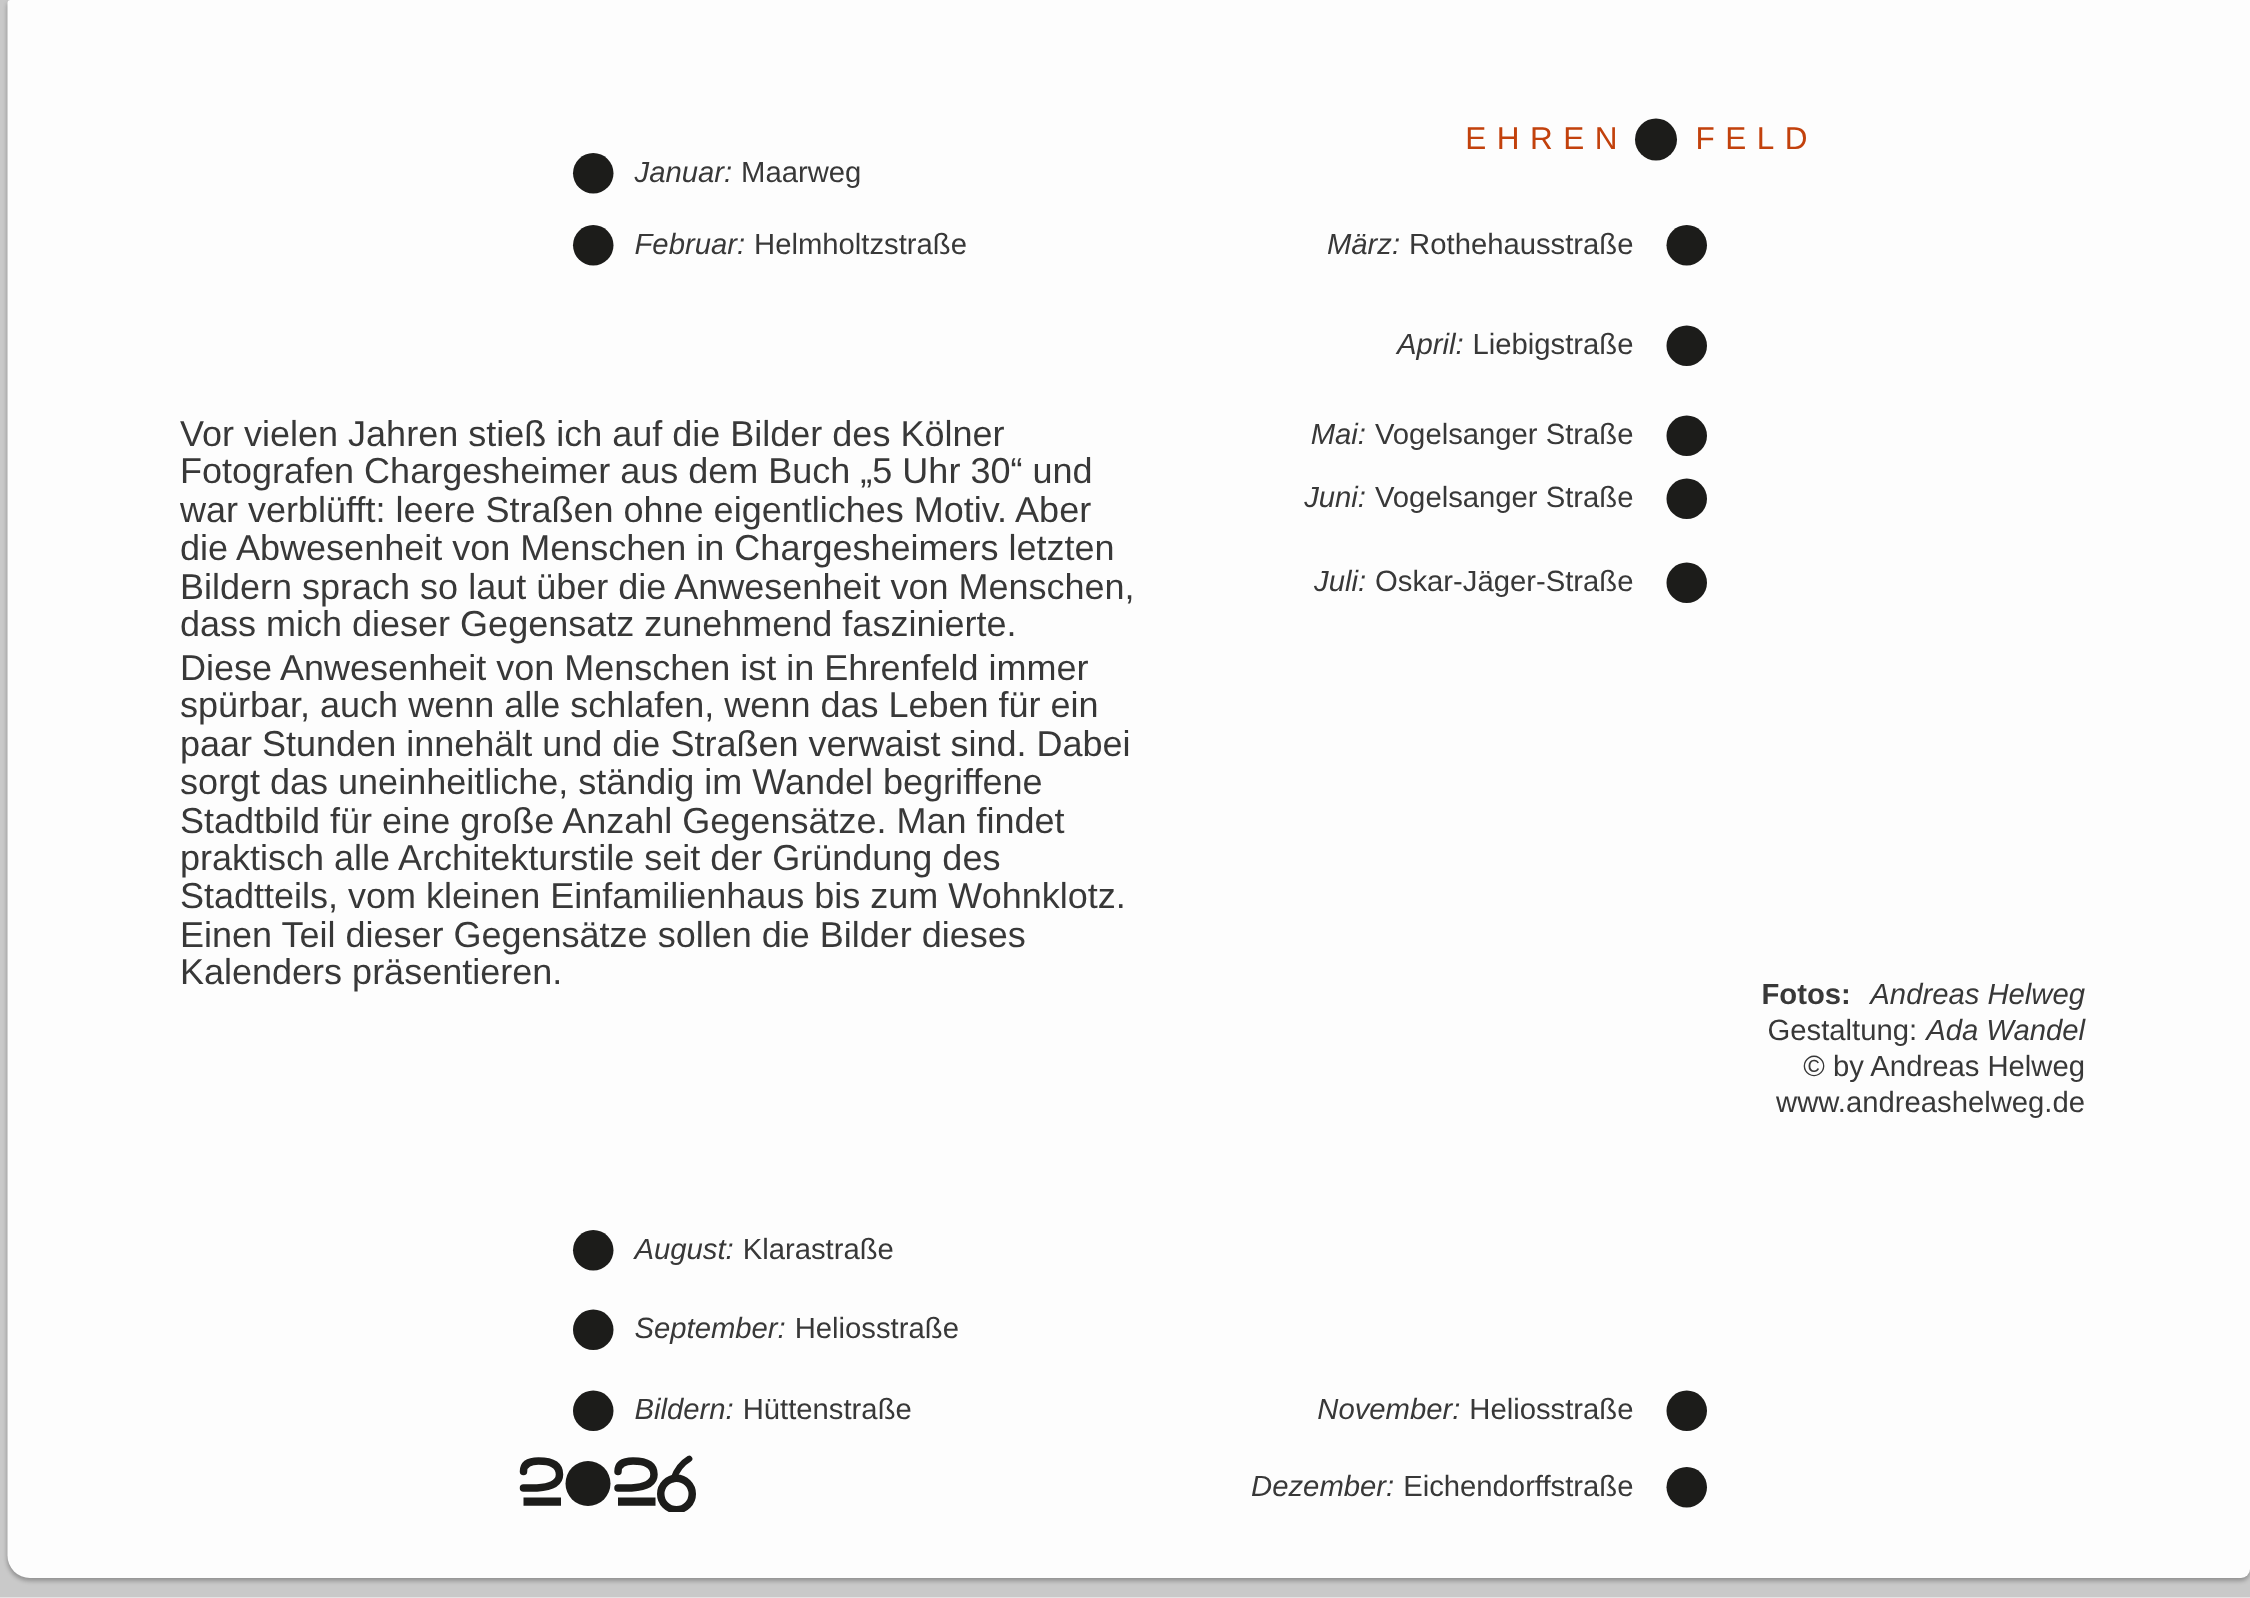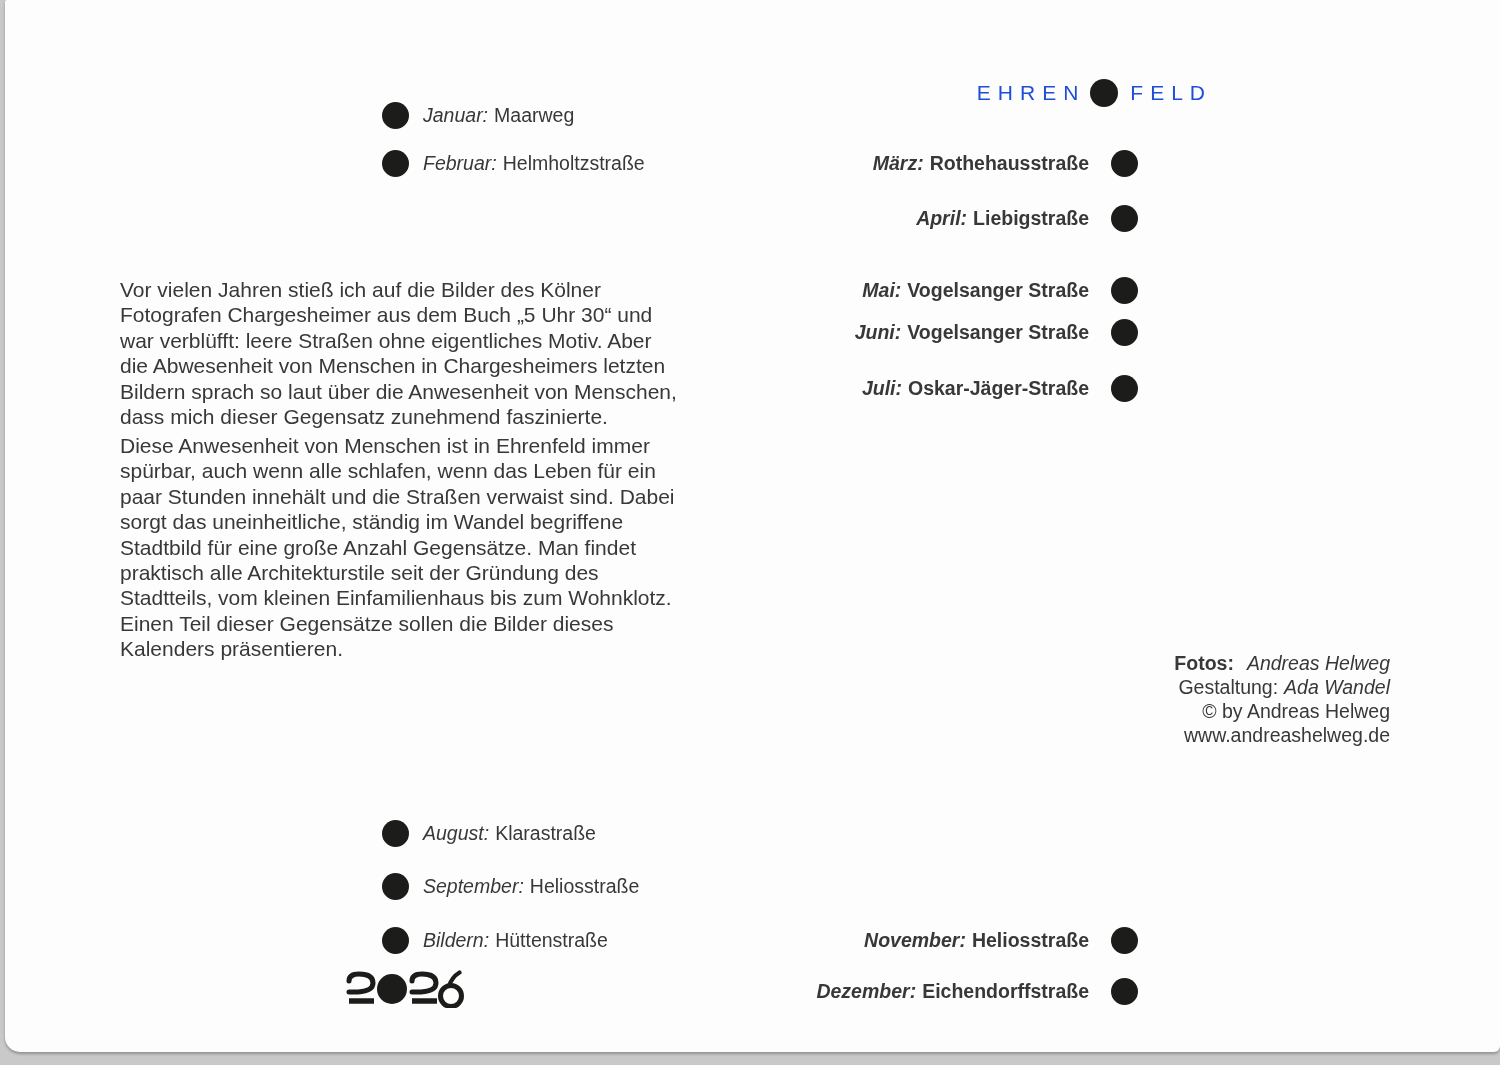--- a/index.html
+++ b/index.html
@@ -10,33 +10,33 @@
     overflow:hidden;
   }
   .card{
     position:absolute;left:5px;top:0;right:0;bottom:13px;
     background:#fdfdfd;
     border-radius:2px 0 6px 15px;
     box-shadow:0 2px 3px rgba(0,0,0,0.28);
   }
   
   .brand{position:absolute;top:79px;right:288px;display:flex;align-items:center;}
-  .brand .word{font-size:21px;letter-spacing:7px;color:#1d4ed8;line-height:28px;white-space:nowrap;}
+  .brand .word{font-size:21px;letter-spacing:7px;color:#c2410c;line-height:28px;white-space:nowrap;}
   .dot{width:27px;height:27px;border-radius:50%;background:#1c1c1a;flex:0 0 auto;}
   .brand .dot{width:28px;height:28px;margin-left:5px;margin-right:12px;}
   
   .month-row{position:absolute;display:flex;align-items:center;height:28px;}
   .month-row.left{left:377px;gap:14px;}
-  .month-row.right{right:362px;gap:22px;font-weight:bold;}
+  .month-row.right{right:362px;gap:22px;}
   .month-text{font-size:19.5px;color:#383838;white-space:nowrap;}
   .month-text .m{font-style:italic;margin-right:6px;}
   
   .intro-p{
     position:absolute;left:115px;width:640px;
-    font-size:21px;line-height:25.4px;color:#383838;
+    font-size:24px;line-height:25.4px;color:#383838;
     white-space:pre-line;
   }
   .intro-p.p1{top:277px;}
   .intro-p.p2{top:433px;}
   
   .credits{position:absolute;top:651px;right:110px;text-align:right;
     font-size:19.5px;line-height:24px;color:#383838;}
   .credits .italic{font-style:italic;}
   .credits .photos-label{margin-right:13px;font-weight:bold;}
   .credits .design-label{margin-right:6px;}
@@ -62,21 +62,21 @@
   </div>
   <div class="month-row left" style="top:149px">
     <span class="dot"></span>
     <span class="month-text"><span class="m">Februar:</span><span class="s">Helmholtzstraße</span></span>
   </div>
 
   <div class="month-row right" style="top:149px">
     <span class="month-text"><span class="m">März:</span><span class="s">Rothehausstraße</span></span>
     <span class="dot"></span>
   </div>
-  <div class="month-row right" style="top:204px">
+  <div class="month-row right" style="top:216px">
     <span class="month-text"><span class="m">April:</span><span class="s">Liebigstraße</span></span>
     <span class="dot"></span>
   </div>
   <div class="month-row right" style="top:276px">
     <span class="month-text"><span class="m">Mai:</span><span class="s">Vogelsanger Straße</span></span>
     <span class="dot"></span>
   </div>
   <div class="month-row right" style="top:318px">
     <span class="month-text"><span class="m">Juni:</span><span class="s">Vogelsanger Straße</span></span>
     <span class="dot"></span>

